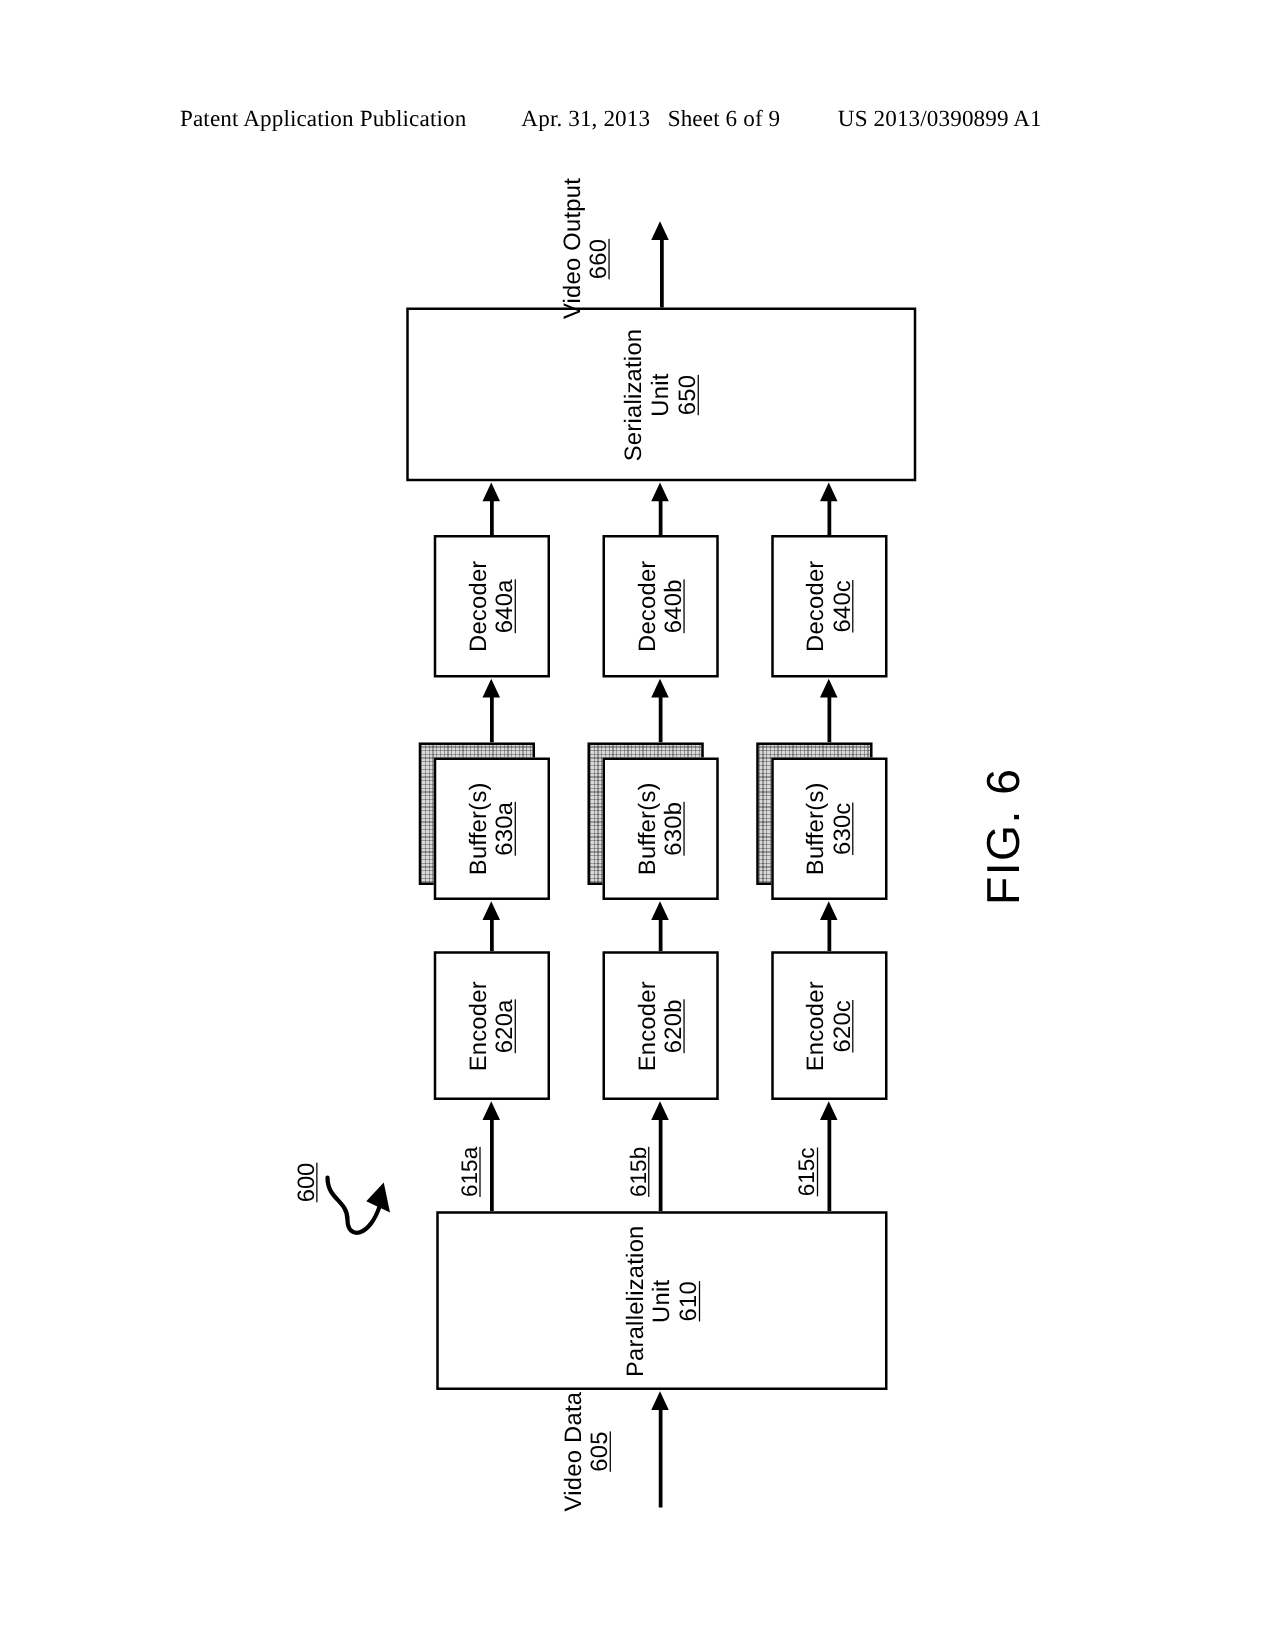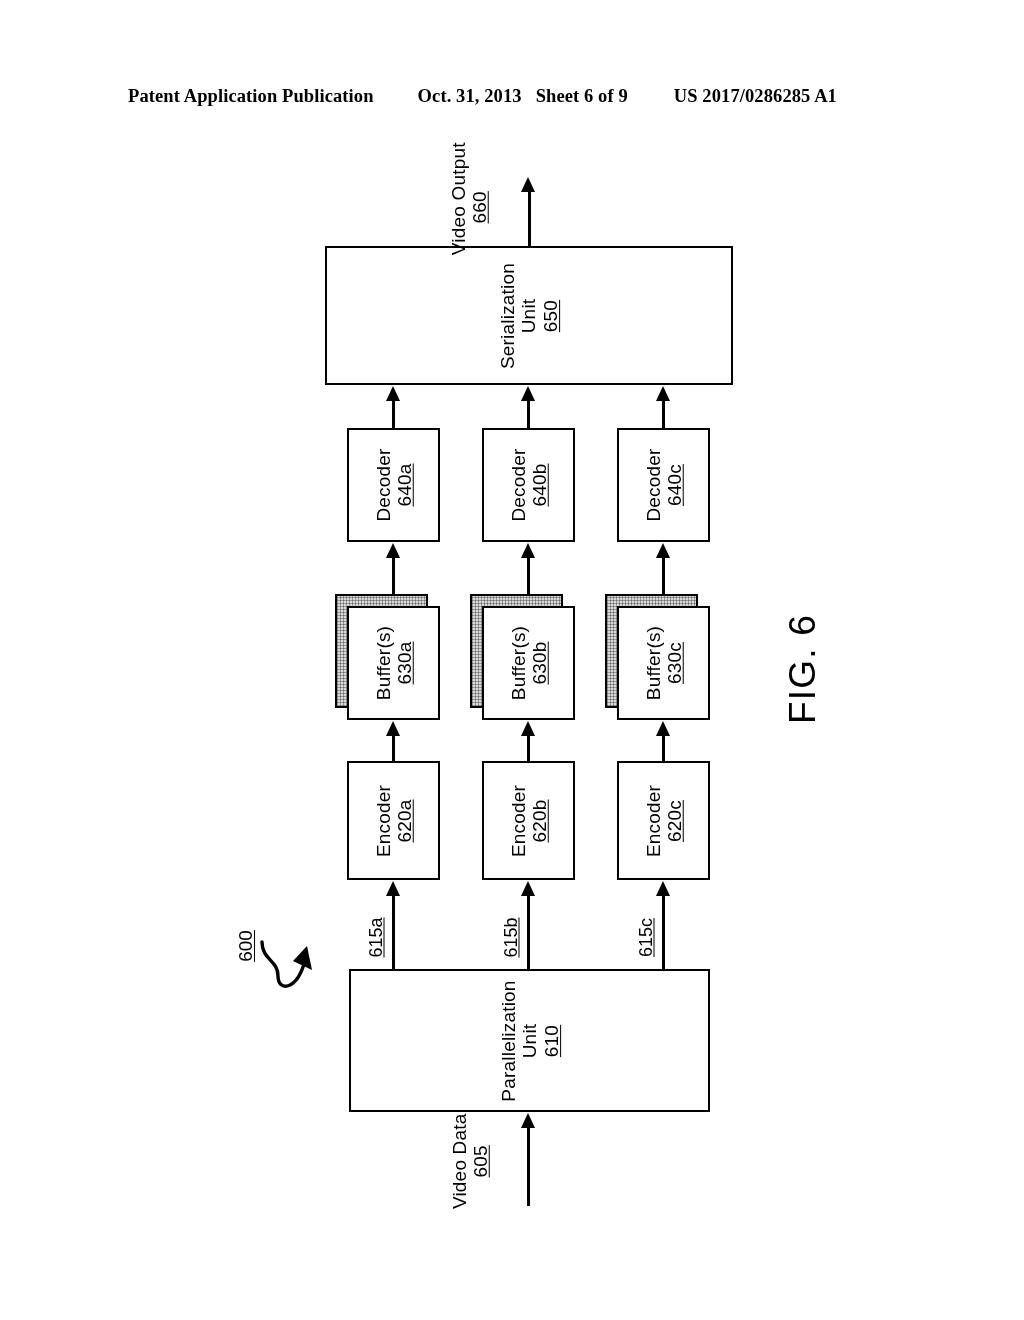--- a/index.html
+++ b/index.html
@@ -13,25 +13,25 @@
     position: relative;
     overflow: hidden;
     font-family: "Liberation Sans", sans-serif;
     color: #000000;
   }
 
   
   #pub-header {
     position: absolute;
     top: 86px;
-    left: 128px;
+    left: 144px;
     width: 768px;
     height: 24px;
     font-family: "Liberation Serif", serif;
-    font-weight: bold;
+    font-weight: normal;
     font-size: 18.5px;
     letter-spacing: 0.1px;
     white-space: nowrap;
     display: flex;
     align-items: baseline;
     text-align: right;
   }
   #pub-header .h-title { }
   #pub-header .h-date   { margin-left: 44px; }
   #pub-header .h-sheet  { margin-left: 14px; }
@@ -153,23 +153,23 @@
     text-underline-offset: 2px;
     z-index: 5;
   }
   #squiggle { position: absolute; z-index: 5; }
 </style>
 </head>
 <body>
 
 <div id="pub-header">
   <span class="h-title">Patent Application Publication</span>
-  <span class="h-date">Oct. 31, 2013</span>
+  <span class="h-date">Apr. 31, 2013</span>
   <span class="h-sheet">Sheet 6 of 9</span>
-  <span class="h-number">US 2017/0286285 A1</span>
+  <span class="h-number">US 2013/0390899 A1</span>
 </div>
 
 <div id="figure">
 
   <div class="vline" style="left:528px; top:190px; height:58px;"></div>
   <div class="arrowhead-up" style="left:521px; top:177px;"></div>
   <div class="rot-text" style="left:421px; top:186px; width:96px;">
     <span>Video Output</span><br>
     <span class="num">660</span>
   </div>

